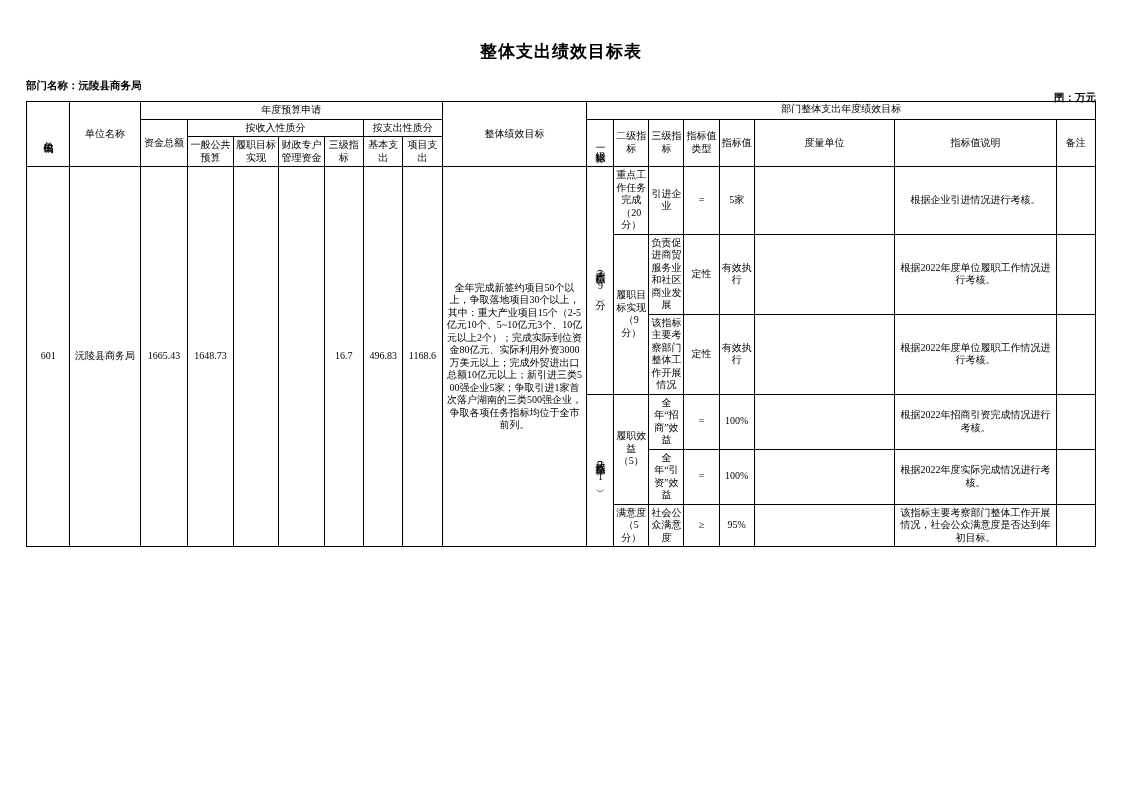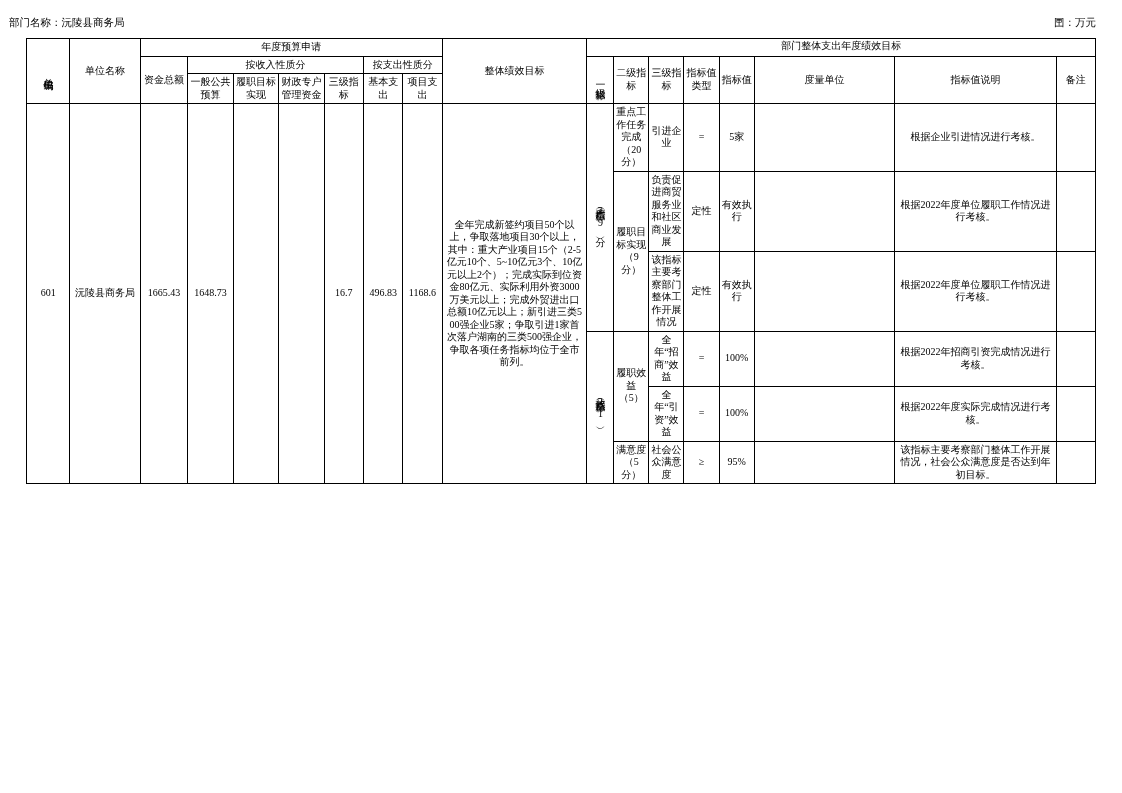--- a/index.html
+++ b/index.html
@@ -18,26 +18,27 @@
   .doc-title {
     text-align: center;
     font-size: 17px;
     font-weight: bold;
     letter-spacing: 1px;
     margin-top: 40px;
     font-family: "Liberation Sans", "DejaVu Sans", sans-serif;
   }
   .meta-row {
     position: relative;
-    margin: 16px 26px 6px 9px;
+    margin: 16px 26px 6px 26px;
     height: 16px;
     font-size: 10.5px;
+    font-weight: bold;
   }
   .meta-left { position: absolute; left: 0; top: 0; }
-  .meta-right { position: absolute; right: 0; top: 0; font-size: 10.5px; }
+  .meta-right { position: absolute; right: 0; top: 12px; font-size: 10.5px; }
   table.main {
     border-collapse: collapse;
     margin: 0 26px;
     width: 1070px;
     table-layout: fixed;
   }
   table.main th, table.main td {
     border: 1px solid #000;
     font-size: 10px;
     line-height: 1.25;
@@ -66,20 +67,21 @@
   .num { text-align: center; font-size: 10px; }
   .narrow-text { font-size: 9.5px; line-height: 1.2; }
   .desc { text-align: left; padding-left: 6px; font-size: 10px; line-height: 1.45; vertical-align: middle; margin-left: 7px;}
   .unitcell { }
 </style>
 </head>
 <body>
 
 <div class="page">
 
+  <div class="doc-title">整体支出绩效目标表</div>
 
   <div class="meta-row">
     <span class="meta-left">部门名称：沅陵县商务局</span>
     <span class="meta-right">㘡：万元</span>
   </div>
 
   <table class="main">
     <colgroup>
       <col style="width:42px">
       <col style="width:68px">

